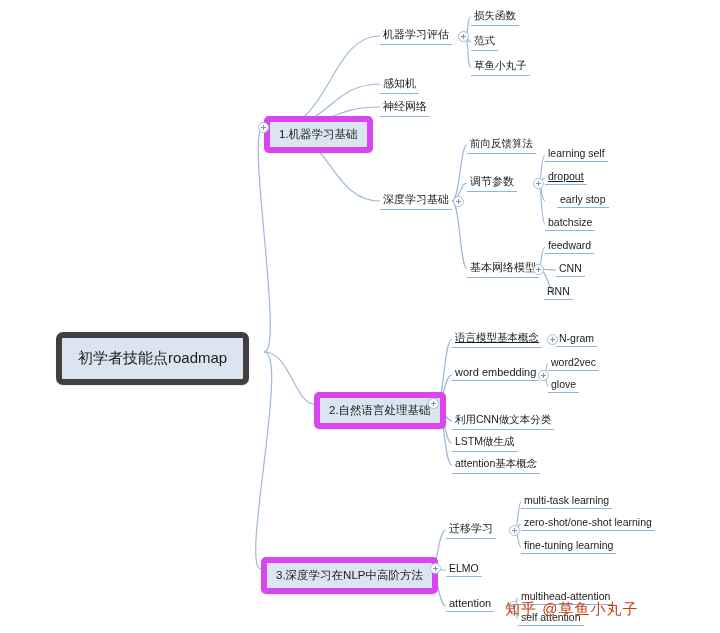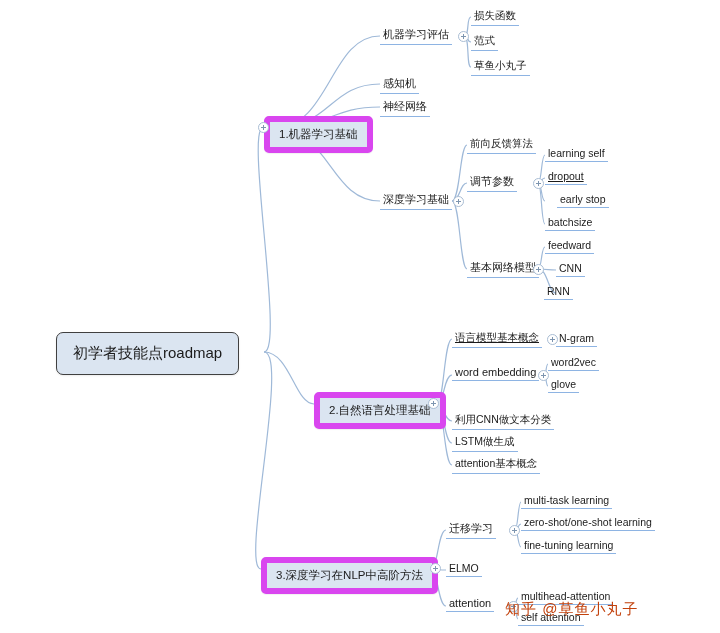--- a/index.html
+++ b/index.html
@@ -26,21 +26,21 @@
     pointer-events: none;
   }
   .node {
     position: absolute;
     box-sizing: border-box;
     white-space: nowrap;
   }
   
   .node.root {
     background: #dbe5f1;
-    border: 1px solid #404040;
+    border: 6px solid #404040;
     border-radius: 7px;
     color: #1b1b1b;
     font-size: 15px;
     padding: 11px 16px;
     box-shadow: 0 1px 2px rgba(0,0,0,0.08);
   }
   
   .node.lvl1 {
     background: #dbe5f1;
     border: 6px solid #d946ef;

